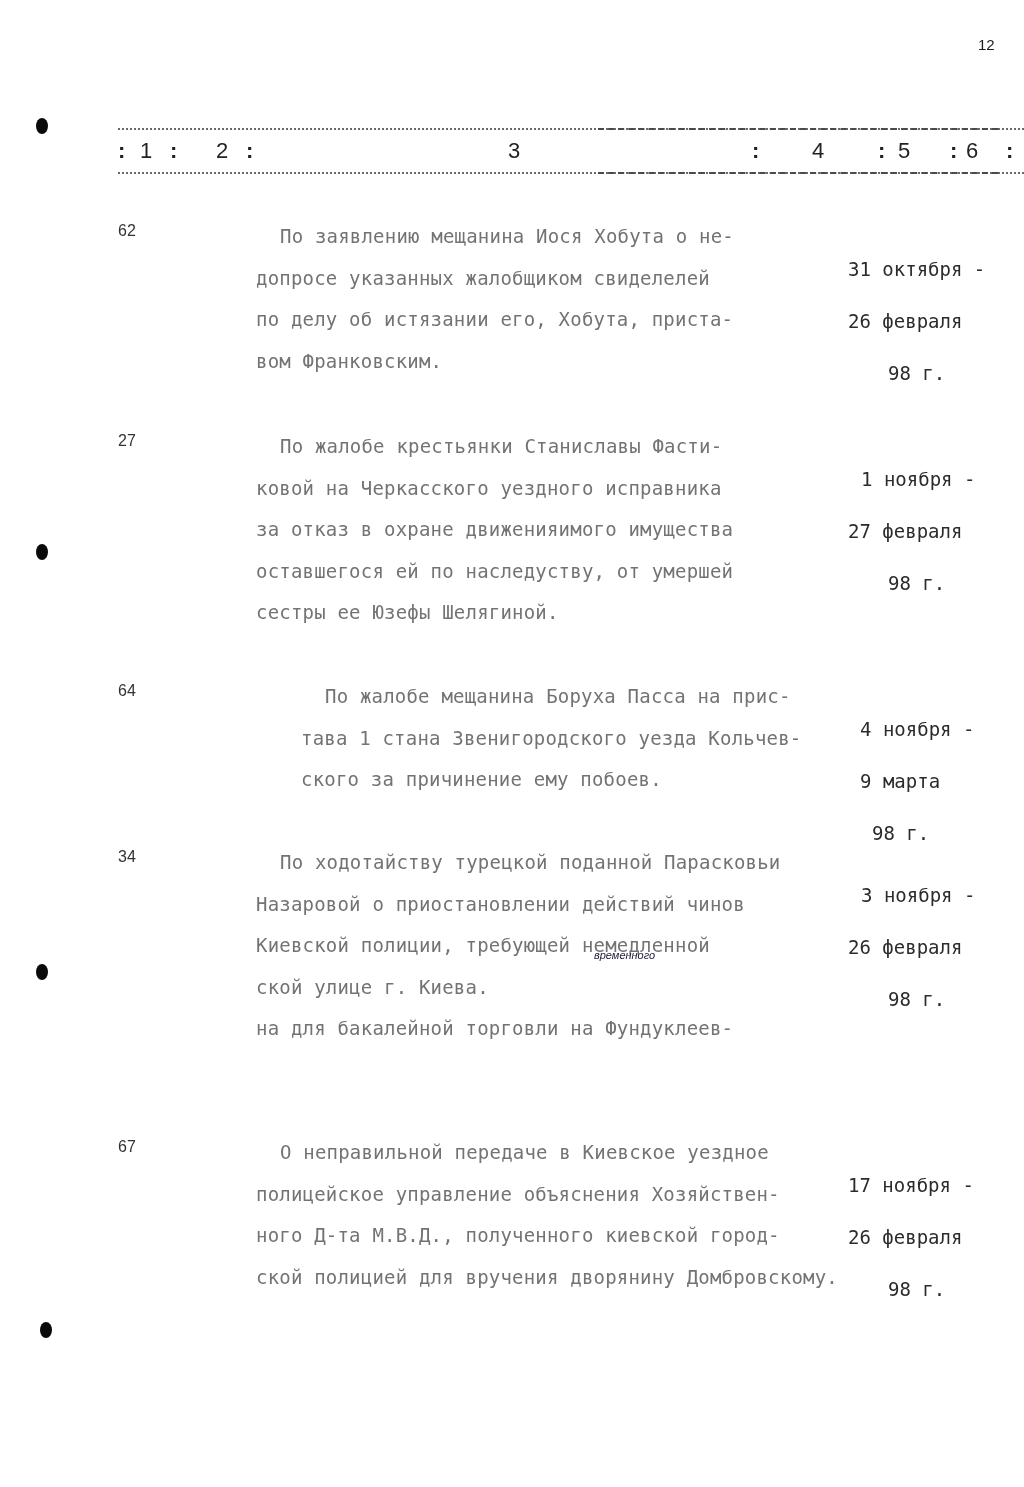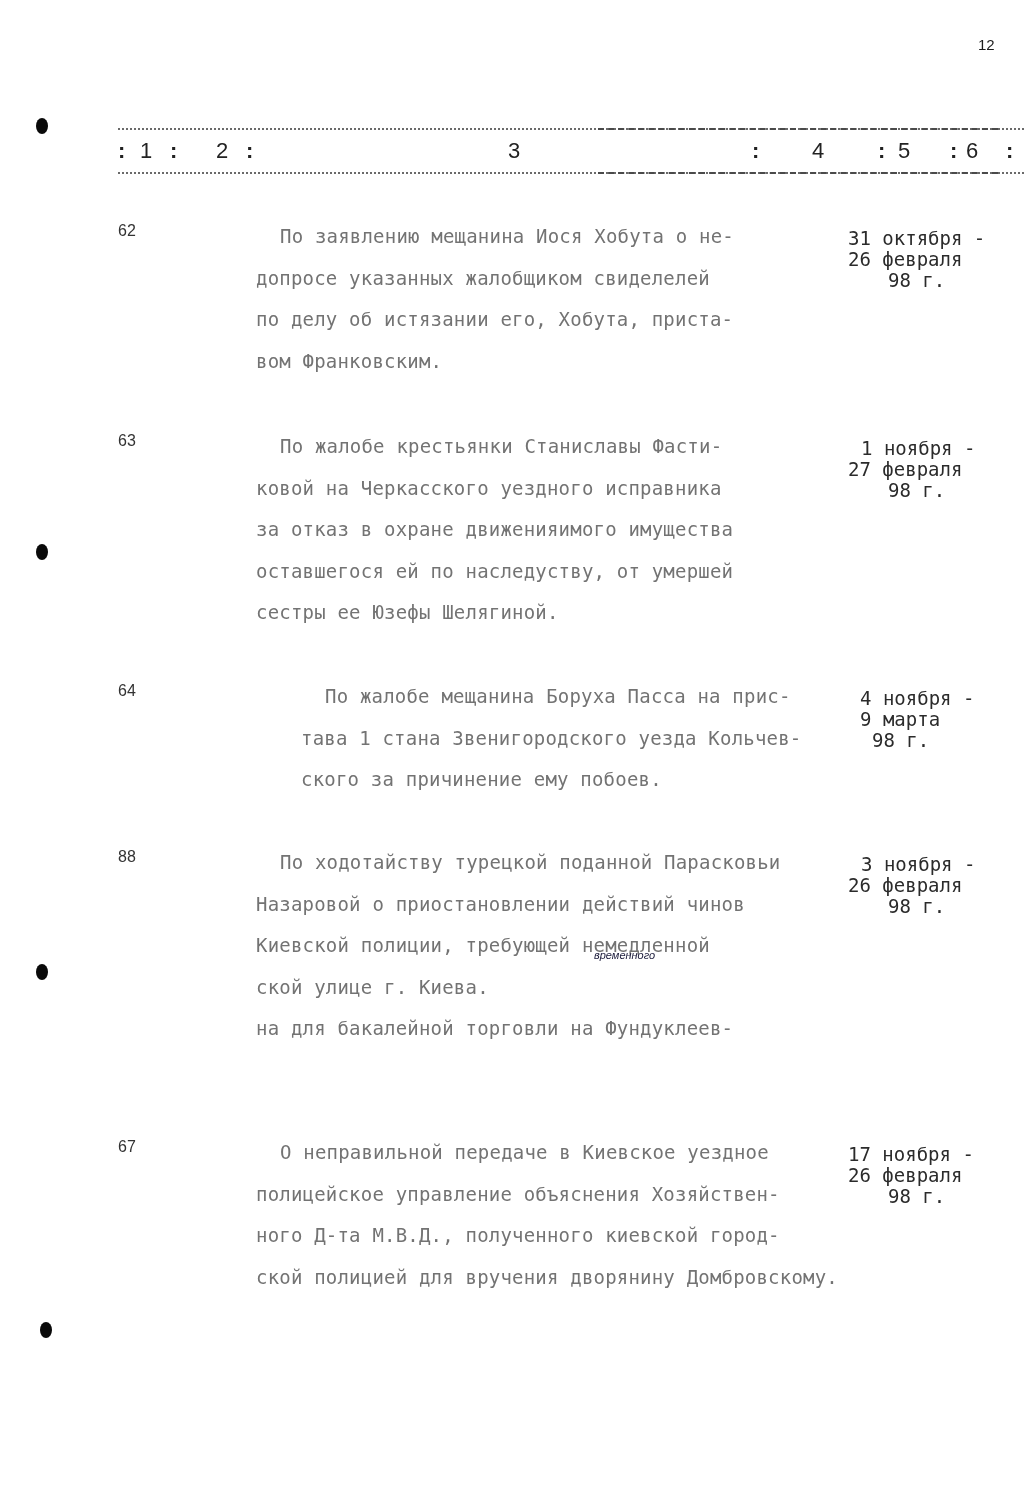--- a/index.html
+++ b/index.html
@@ -40,21 +40,21 @@
   .entry-text {
     position: absolute; left: 256px; top: 0; width: 580px;
     font-size: 19px; line-height: 41.5px; color: #737373; letter-spacing: 0.2px;
   }
   .entry-text .line { display: block; white-space: nowrap; }
   .entry-text .indent { padding-left: 24px; }
   .entry-date {
     position: absolute; left: 848px; top: 6px; width: 170px;
     font-size: 19px; line-height: 21px; color: #2b2b2b;
   }
-  .entry-date .line { display: block; white-space: nowrap; }
+  .entry-date .line { display: block; white-space: nowrap; margin-top: 31px; }
   .entry-date .year { padding-left: 40px; }
   .entry-date .pad1 { padding-left: 13px; }
   .handwritten {
     position: absolute; font-family: Liberation Sans, sans-serif; font-style: italic;
     font-size: 11px; color: #1a1a3a;
   }
 </style>
 </head>
 <body>
 
@@ -92,21 +92,21 @@
     <span class="line">вом Франковским.</span>
   </div>
   <div class="entry-date">
     <span class="line">31 октября -</span>
     <span class="line">26 февраля</span>
     <span class="line year">98 г.</span>
   </div>
 </div>
 
 <div class="entry" style="top:432px;">
-  <div class="entry-number">63</div>
+  <div class="entry-number">27</div>
   <div class="entry-text" style="top:-6px;">
     <span class="line indent">По жалобе крестьянки Станиславы Фасти-</span>
     <span class="line">ковой на Черкасского уездного исправника</span>
     <span class="line">за отказ в охране движенияимого имущества</span>
     <span class="line">оставшегося ей по наследуству, от умершей</span>
     <span class="line">сестры ее Юзефы Шелягиной.</span>
   </div>
   <div class="entry-date">
     <span class="line pad1">1 ноября -</span>
     <span class="line">27 февраля</span>
@@ -122,21 +122,21 @@
     <span class="line">ского за причинение ему побоев.</span>
   </div>
   <div class="entry-date" style="left:860px;">
     <span class="line">4 ноября -</span>
     <span class="line">9 марта</span>
     <span class="line" style="padding-left:12px;">98 г.</span>
   </div>
 </div>
 
 <div class="entry" style="top:848px;">
-  <div class="entry-number">88</div>
+  <div class="entry-number">34</div>
   <div class="entry-text" style="top:-6px;">
     <span class="line indent">По ходотайству турецкой поданной Парасковьи</span>
     <span class="line">Назаровой о приостановлении действий чинов</span>
     <span class="line">Киевской полиции, требующей немедленной</span>
     <span class="line">ской улице г. Киева.</span>
     <span class="line">на для бакалейной торговли на Фундуклеев-</span>
   </div>
   <div class="handwritten" style="left:594px; top:101px;">временного</div>
   <div class="entry-date">
     <span class="line pad1">3 ноября -</span>

